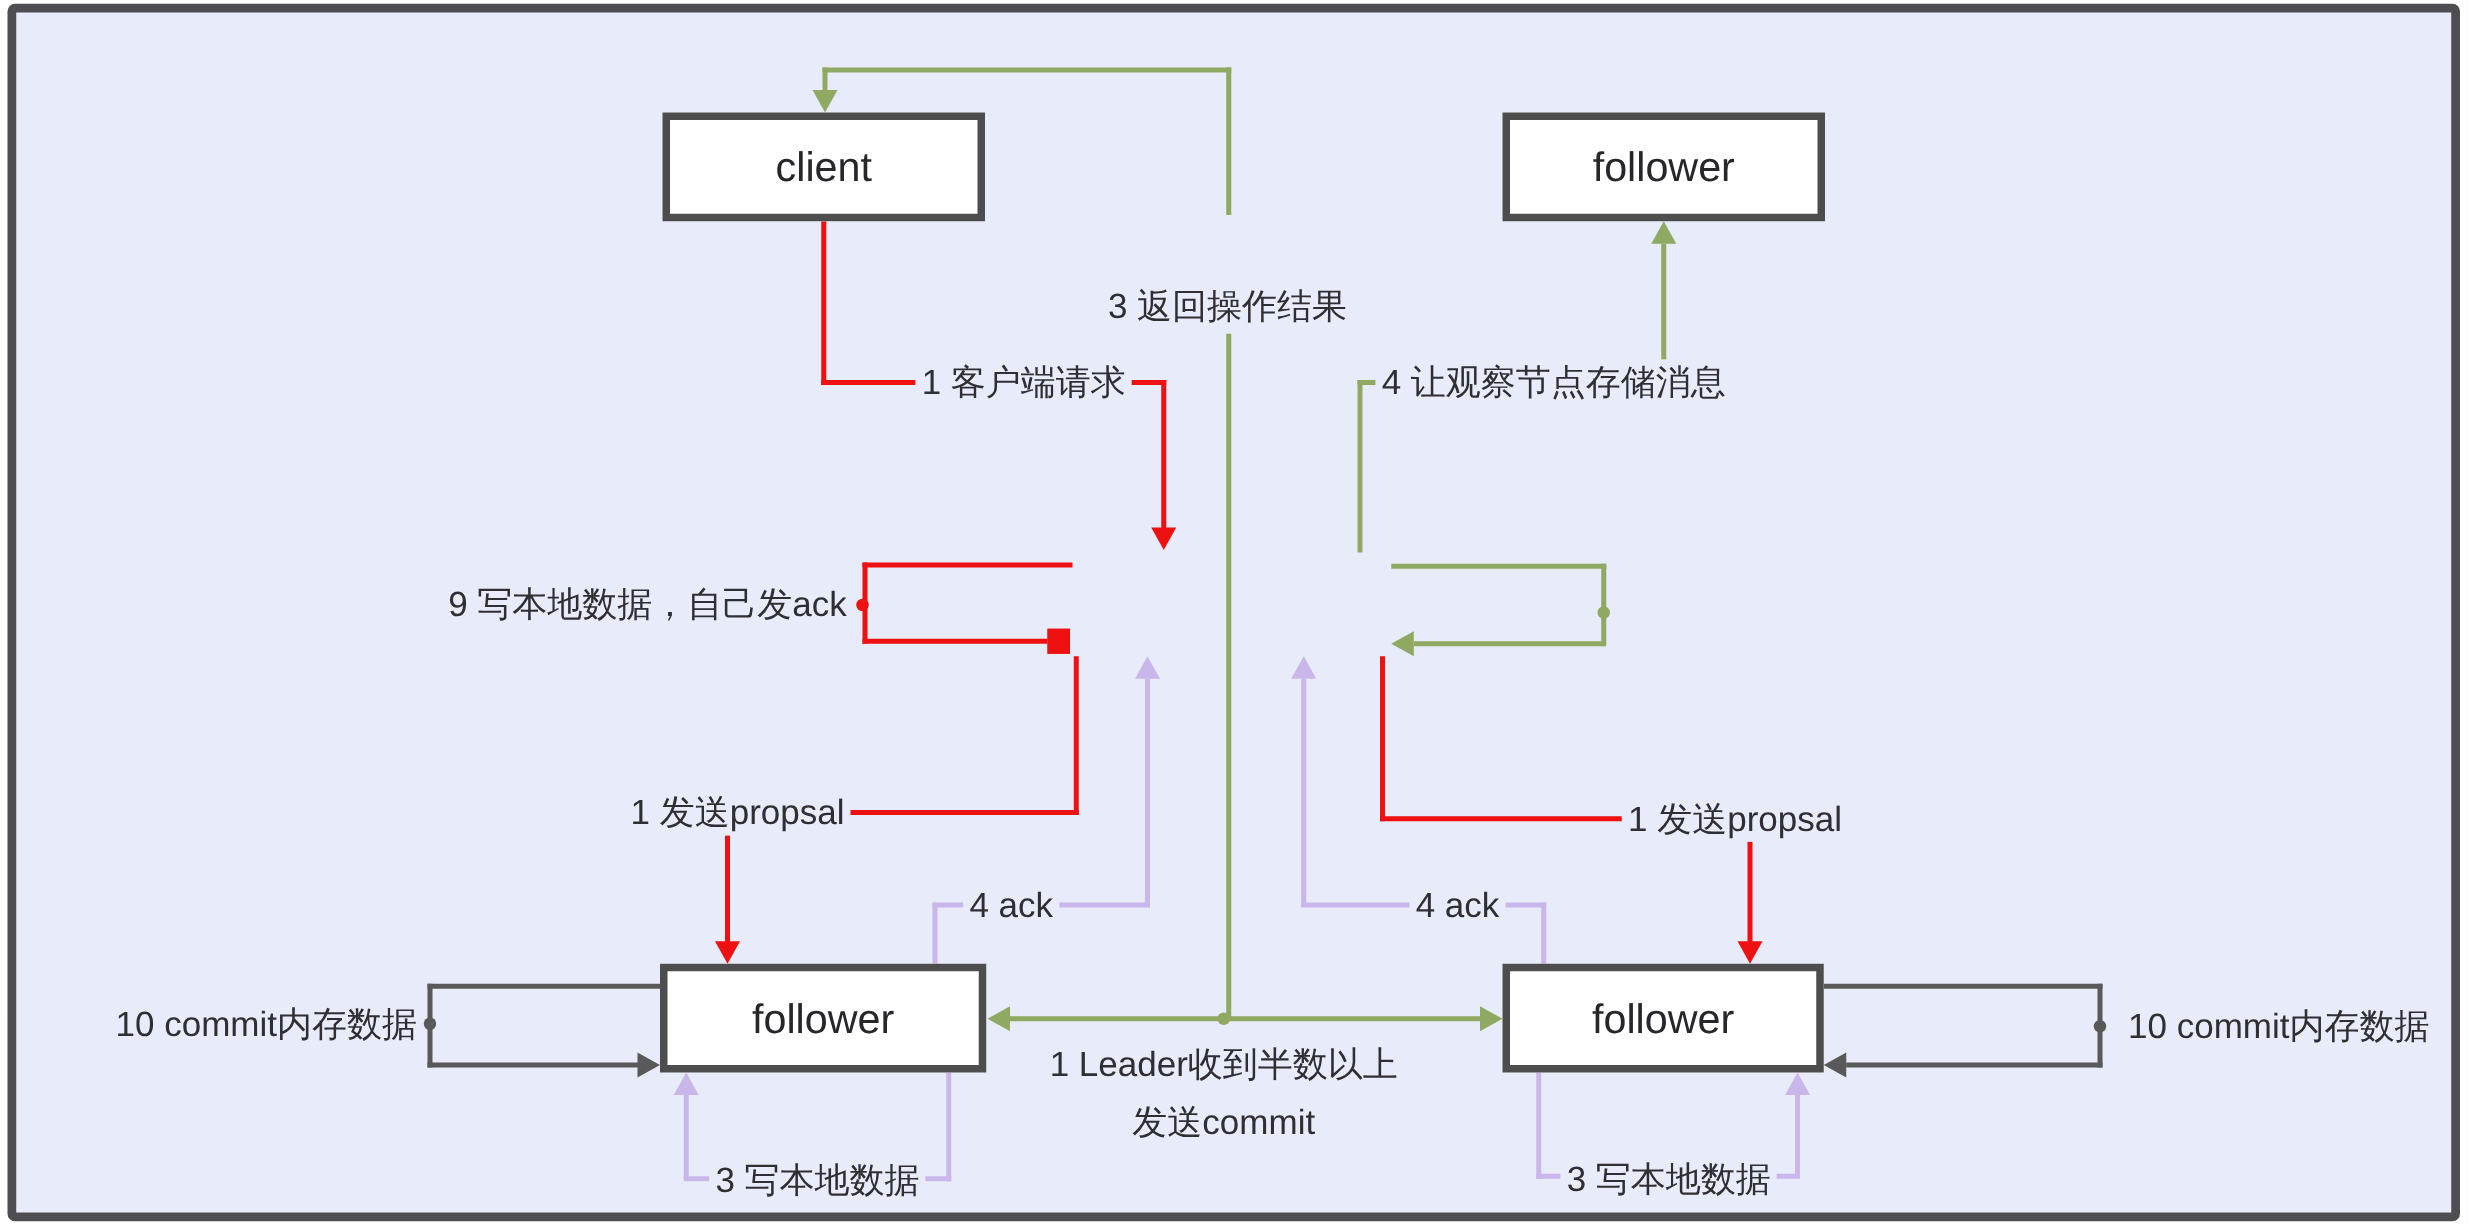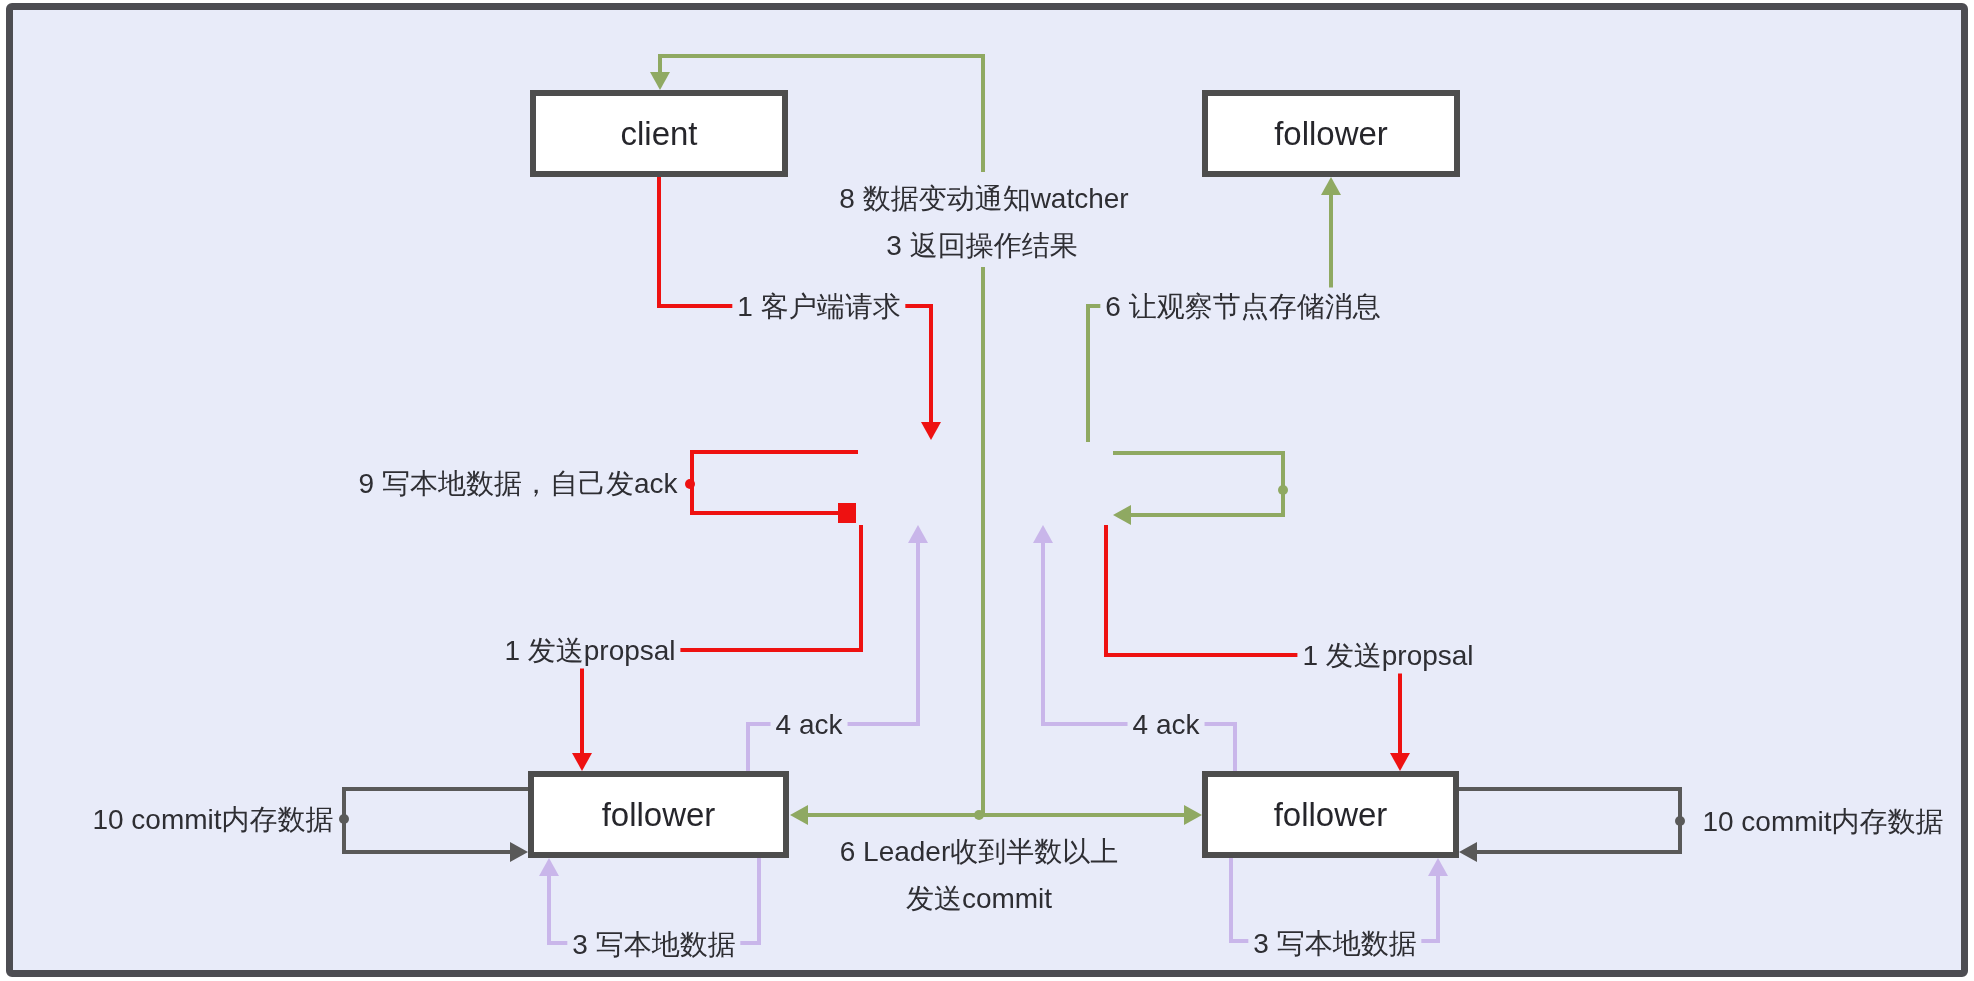--- a/index.html
+++ b/index.html
@@ -129,29 +129,28 @@
     <div class="ah right gray" style="left:497px;top:832px;"></div>
     <div class="dot" style="left:326px;top:804px;background:var(--gray);"></div>
 
     <div class="seg h gray" style="left:1446px;top:777px;width:223px;"></div>
     <div class="seg v gray" style="left:1665px;top:777px;height:67px;"></div>
     <div class="seg h gray" style="left:1464px;top:840px;width:205px;"></div>
     <div class="ah left gray" style="left:1446px;top:832px;"></div>
     <div class="dot" style="left:1662px;top:806px;background:var(--gray);"></div>
 
     <span class="lbl" style="left:806px;top:296px;">1 客户端请求</span>
-    <span class="lbl" style="left:971px;top:188px;">8 数据变动通知watcher</span>
     <span class="lbl" style="left:969px;top:235px;">3 返回操作结果</span>
-    <span class="lbl" style="left:1230px;top:296px;">6 让观察节点存储消息</span>
+    <span class="lbl" style="left:1230px;top:296px;">4 让观察节点存储消息</span>
     <span class="lbl" style="left:505px;top:473px;">9 写本地数据，自己发ack</span>
     <span class="lbl" style="left:577px;top:640px;">1 发送propsal</span>
     <span class="lbl" style="left:1375px;top:645px;">1 发送propsal</span>
     <span class="lbl" style="left:796px;top:714px;">4 ack</span>
     <span class="lbl" style="left:1153px;top:714px;">4 ack</span>
-    <span class="lbl" style="left:966px;top:841px;">6 Leader收到半数以上</span>
+    <span class="lbl" style="left:966px;top:841px;">1 Leader收到半数以上</span>
     <span class="lbl" style="left:966px;top:888px;">发送commit</span>
     <span class="lbl" style="left:641px;top:934px;">3 写本地数据</span>
     <span class="lbl" style="left:1322px;top:933px;">3 写本地数据</span>
     <span class="lbl" style="left:200px;top:809px;">10 commit内存数据</span>
     <span class="lbl" style="left:1810px;top:811px;">10 commit内存数据</span>
 
     <div class="node" style="left:517px;top:80px;width:258px;height:87px;">
       <span>client</span>
     </div>
     <div class="node" style="left:1189px;top:80px;width:258px;height:87px;">

